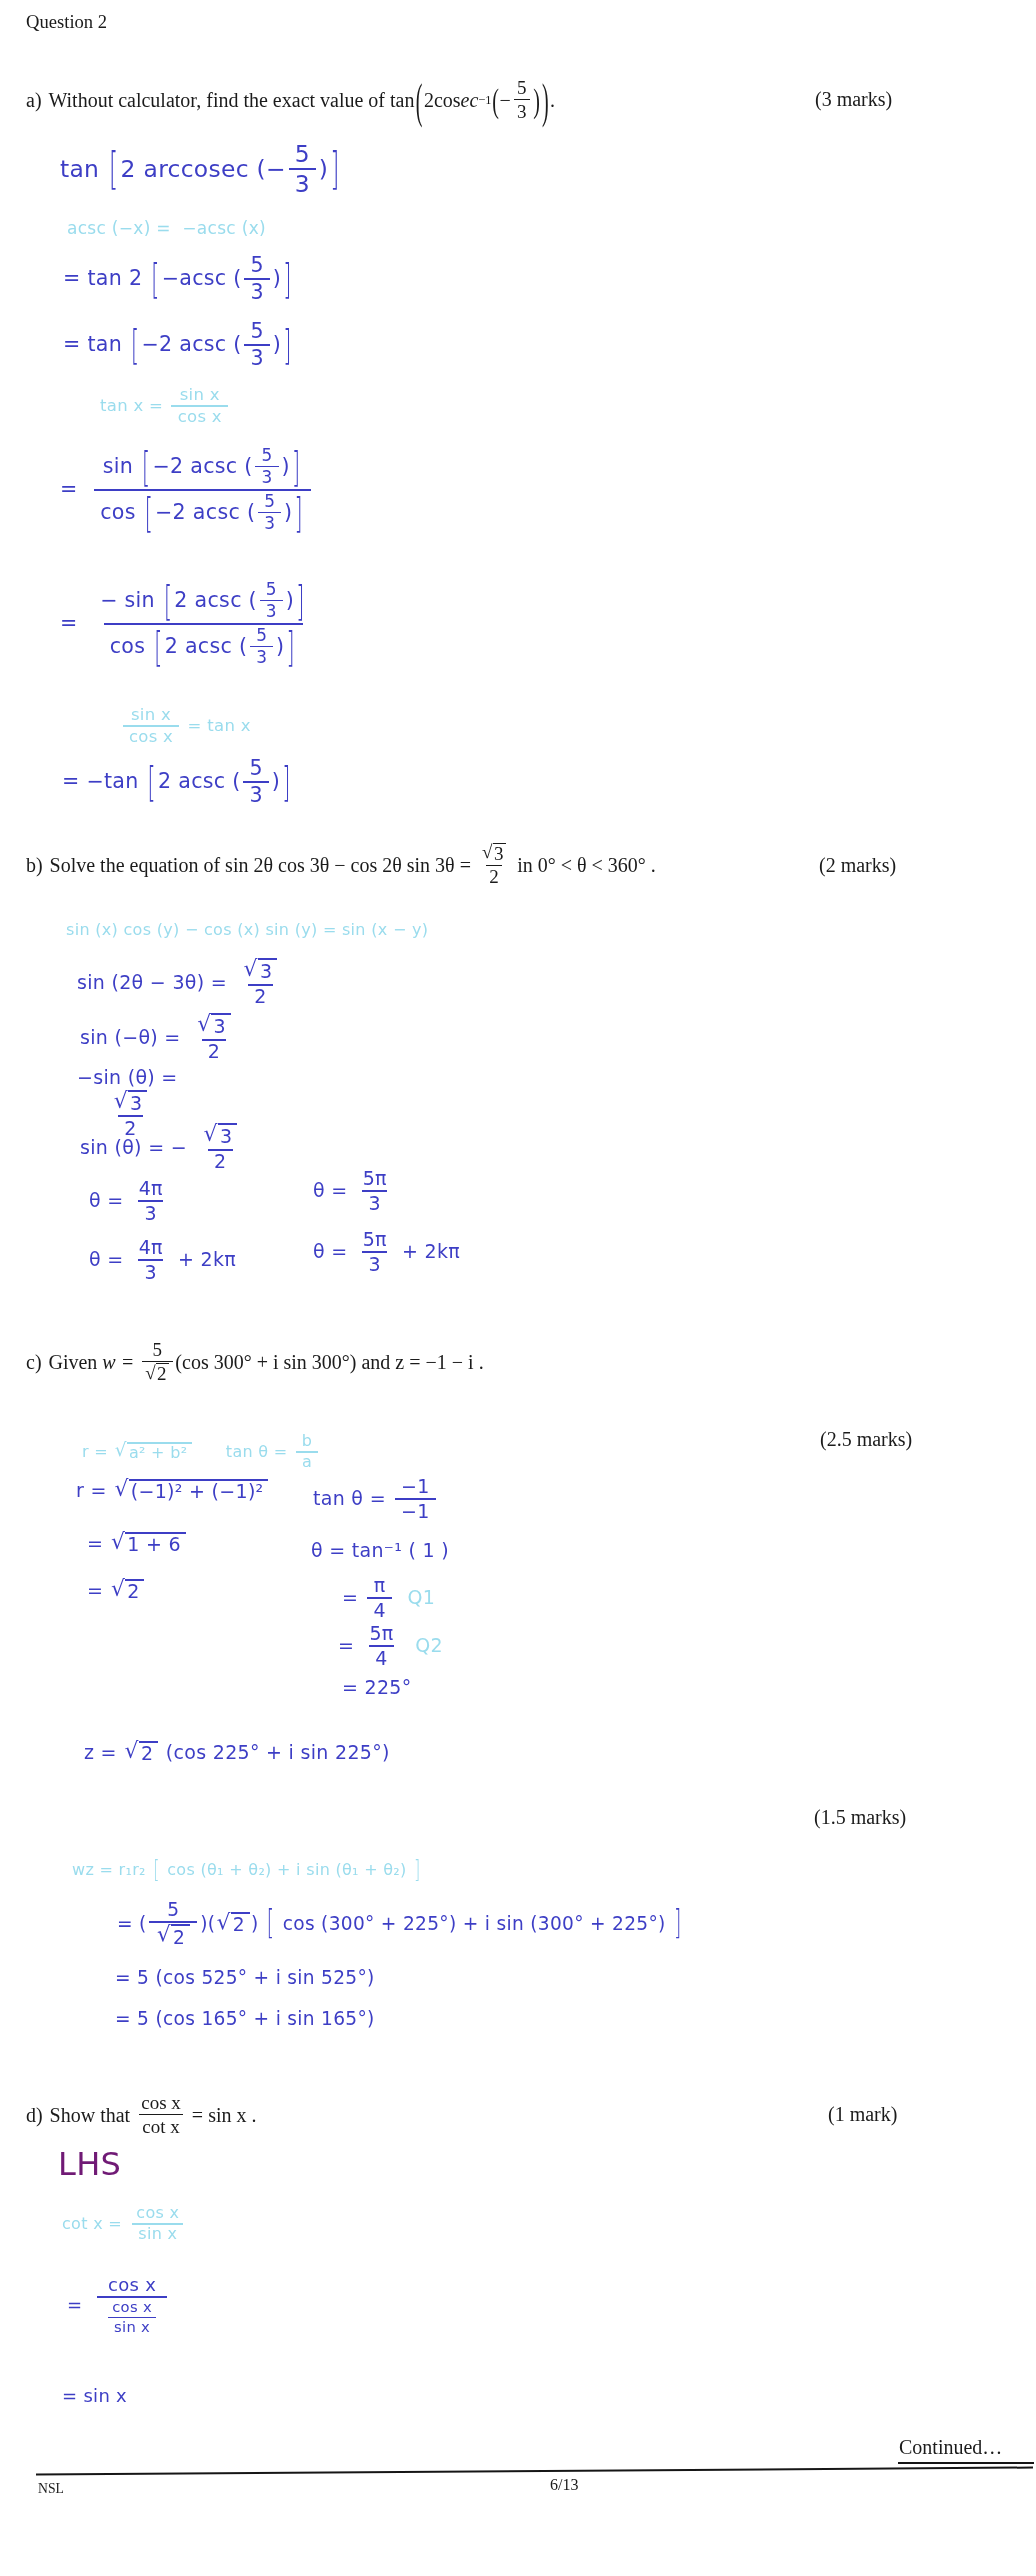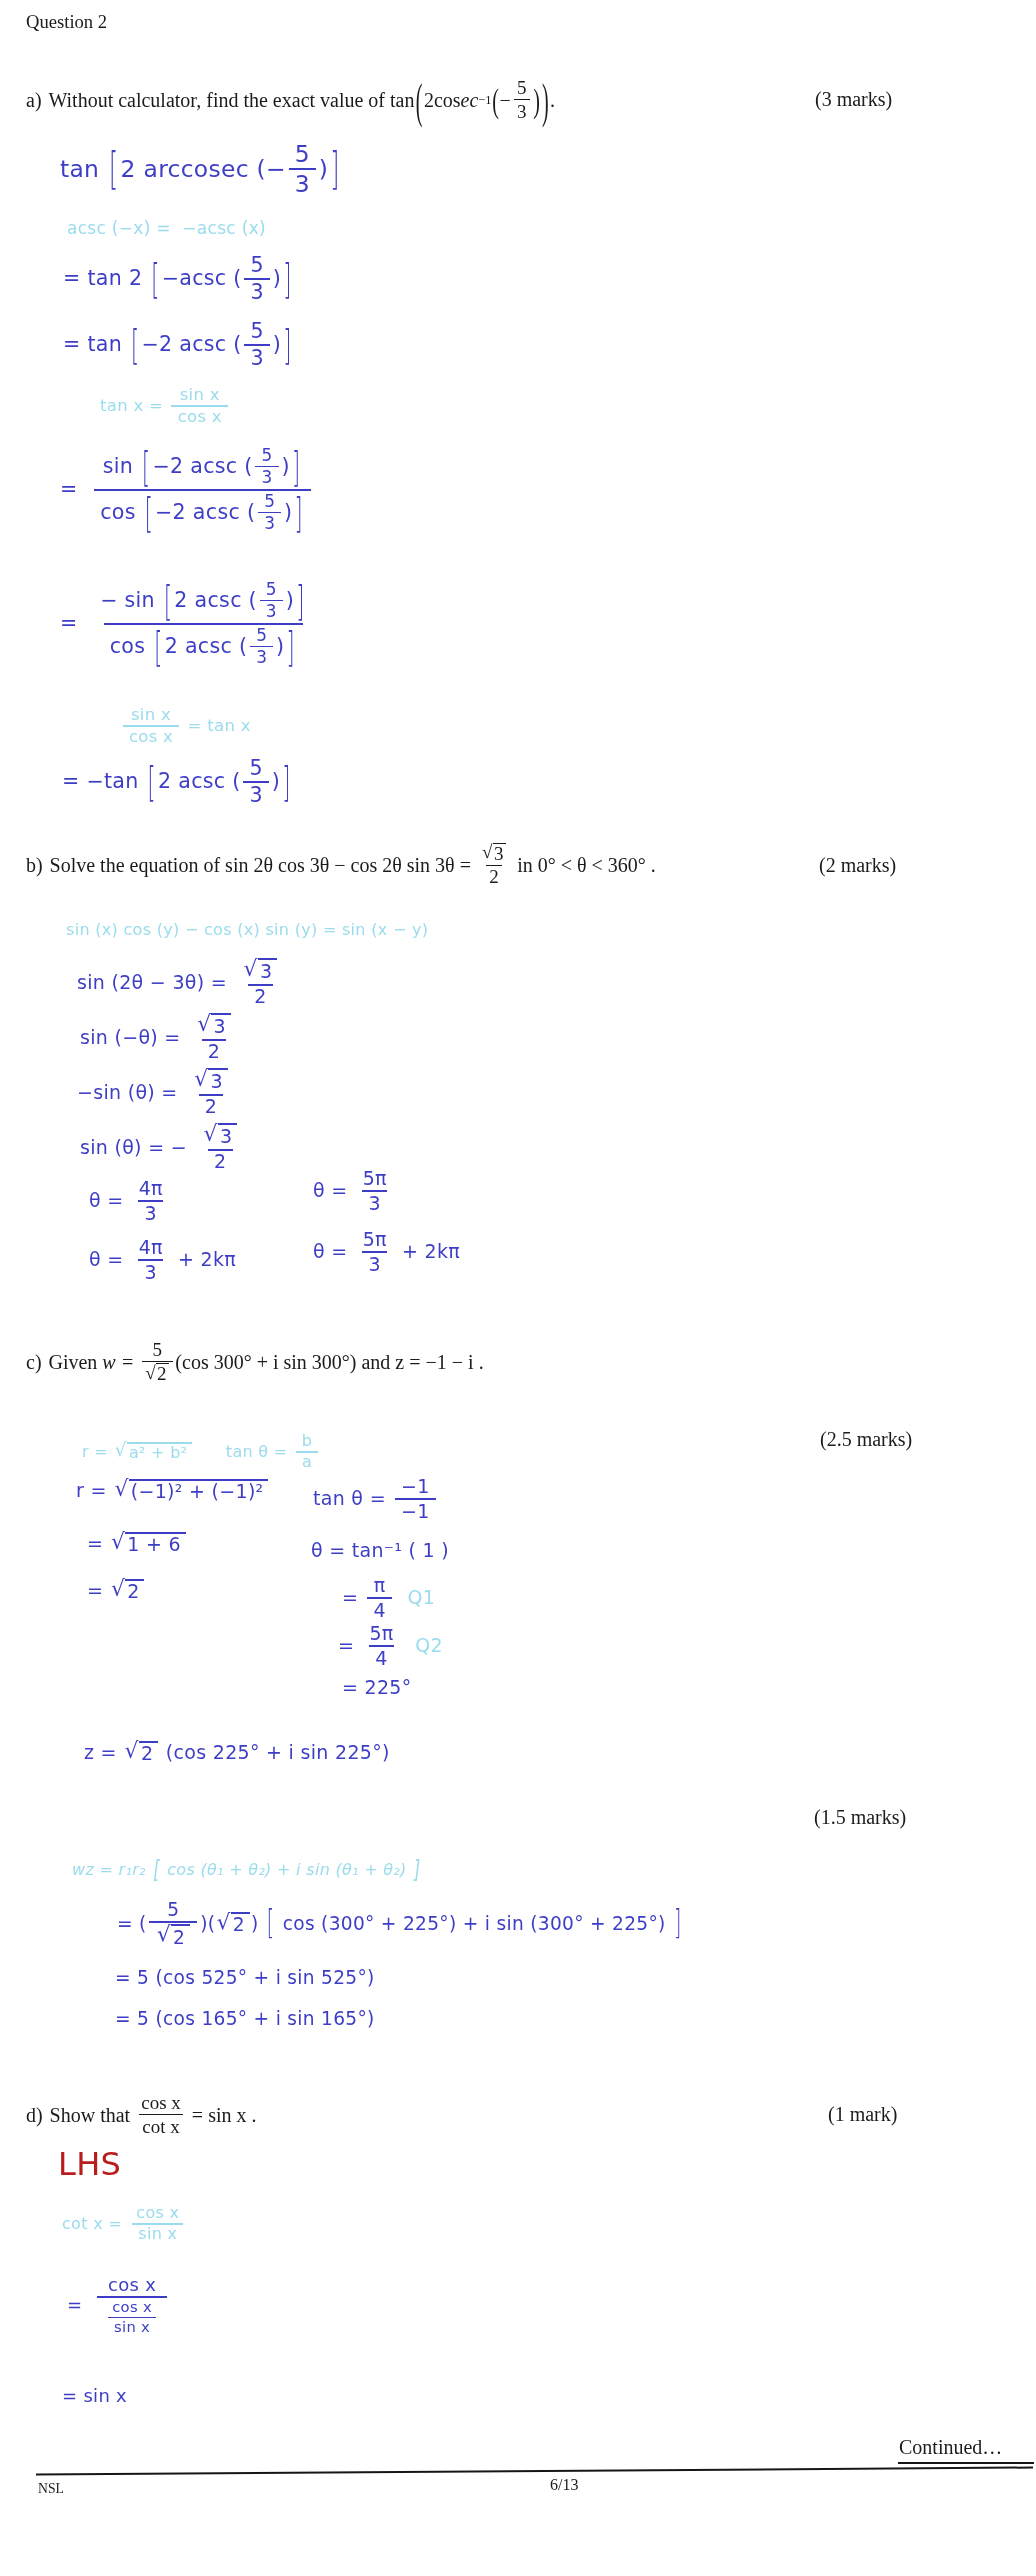--- a/index.html
+++ b/index.html
@@ -121,41 +121,41 @@
       <div class="hw-line" style="left: 63px; top: 253px; font-size: 20.6px; color: rgb(61, 62, 197);"><span class="ht">= tan 2 </span><span class="bb" style="--sy: 2;">[</span><span class="ht">−acsc (</span><span class="frac"><span class="fn">5</span><span class="fd">3</span></span><span class="ht">)</span><span class="bb" style="--sy: 2;">]</span></div>
       <div class="hw-line" style="left: 63px; top: 319px; font-size: 20.6px; color: rgb(61, 62, 197);"><span class="ht">= tan </span><span class="bb" style="--sy: 2;">[</span><span class="ht">−2 acsc (</span><span class="frac"><span class="fn">5</span><span class="fd">3</span></span><span class="ht">)</span><span class="bb" style="--sy: 2;">]</span></div>
       <div class="hw-line" style="left: 100px; top: 385px; font-size: 16.5px; color: rgb(154, 220, 237);"><span class="ht">tan x = </span><span class="frac"><span class="fn">sin x</span><span class="fd">cos x</span></span></div>
       <div class="hw-line" style="left: 60px; top: 445px; font-size: 20.6px; color: rgb(61, 62, 197);"><span class="ht">=  </span><span class="frac"><span class="fn"><span class="ht">sin </span><span class="bb" style="--sy: 2;">[</span><span class="ht">−2 acsc (</span><span class="frac"><span class="fn">5</span><span class="fd">3</span></span><span class="ht">)</span><span class="bb" style="--sy: 2;">]</span></span><span class="fd"><span class="ht">cos </span><span class="bb" style="--sy: 2;">[</span><span class="ht">−2 acsc (</span><span class="frac"><span class="fn">5</span><span class="fd">3</span></span><span class="ht">)</span><span class="bb" style="--sy: 2;">]</span></span></span></div>
       <div class="hw-line" style="left: 60px; top: 579px; font-size: 20.6px; color: rgb(61, 62, 197);"><span class="ht">=  </span><span class="frac"><span class="fn"><span class="ht">− sin </span><span class="bb" style="--sy: 2;">[</span><span class="ht">2 acsc (</span><span class="frac"><span class="fn">5</span><span class="fd">3</span></span><span class="ht">)</span><span class="bb" style="--sy: 2;">]</span></span><span class="fd"><span class="ht">cos </span><span class="bb" style="--sy: 2;">[</span><span class="ht">2 acsc (</span><span class="frac"><span class="fn">5</span><span class="fd">3</span></span><span class="ht">)</span><span class="bb" style="--sy: 2;">]</span></span></span></div>
       <div class="hw-line" style="left: 120px; top: 705px; font-size: 16.5px; color: rgb(154, 220, 237);"><span class="frac"><span class="fn">sin x</span><span class="fd">cos x</span></span><span class="ht"> = tan x</span></div>
       <div class="hw-line" style="left: 62px; top: 756px; font-size: 20.6px; color: rgb(61, 62, 197);"><span class="ht">= −tan </span><span class="bb" style="--sy: 2;">[</span><span class="ht">2 acsc (</span><span class="frac"><span class="fn">5</span><span class="fd">3</span></span><span class="ht">)</span><span class="bb" style="--sy: 2;">]</span></div>
       <div class="hw-line" style="left: 66px; top: 921px; font-size: 16px; color: rgb(154, 220, 237);"><span class="ht">sin (x) cos (y) − cos (x) sin (y) = sin (x − y)</span></div>
       <div class="hw-line" style="left: 77px; top: 957px; font-size: 19px; color: rgb(61, 62, 197);"><span class="ht">sin (2θ − 3θ) = </span><span class="frac"><span class="fn"><span class="sq"><span class="sqsym">√</span><span class="rad">3</span></span></span><span class="fd">2</span></span></div>
       <div class="hw-line" style="left: 80px; top: 1012px; font-size: 19px; color: rgb(61, 62, 197);"><span class="ht">sin (−θ) = </span><span class="frac"><span class="fn"><span class="sq"><span class="sqsym">√</span><span class="rad">3</span></span></span><span class="fd">2</span></span></div>
-      <div class="hw-line" style="left: 77px; top: 1067px; font-size: 19px; color: rgb(61, 62, 197);"><span class="ht">−sin (θ) = </span><span class="frac"><span class="fn"><span class="sq"><span class="sqsym">√</span><span class="rad">3</span></span></span><span class="fd">2</span></span></div>
+      <div class="hw-line" style="left: 77px; top: 1067px; font-size: 19px; color: rgb(61, 62, 197); flex-direction: column;"><span class="ht">−sin (θ) = </span><span class="frac"><span class="fn"><span class="sq"><span class="sqsym">√</span><span class="rad">3</span></span></span><span class="fd">2</span></span></div>
       <div class="hw-line" style="left: 80px; top: 1122px; font-size: 19px; color: rgb(61, 62, 197);"><span class="ht">sin (θ) = − </span><span class="frac"><span class="fn"><span class="sq"><span class="sqsym">√</span><span class="rad">3</span></span></span><span class="fd">2</span></span></div>
       <div class="hw-line" style="left: 89px; top: 1177px; font-size: 19px; color: rgb(61, 62, 197);"><span class="ht">θ = </span><span class="frac"><span class="fn">4π</span><span class="fd">3</span></span></div>
       <div class="hw-line" style="left: 313px; top: 1167px; font-size: 19px; color: rgb(61, 62, 197);"><span class="ht">θ = </span><span class="frac"><span class="fn">5π</span><span class="fd">3</span></span></div>
       <div class="hw-line" style="left: 89px; top: 1236px; font-size: 19px; color: rgb(61, 62, 197);"><span class="ht">θ = </span><span class="frac"><span class="fn">4π</span><span class="fd">3</span></span><span class="ht"> + 2kπ</span></div>
       <div class="hw-line" style="left: 313px; top: 1228px; font-size: 19px; color: rgb(61, 62, 197);"><span class="ht">θ = </span><span class="frac"><span class="fn">5π</span><span class="fd">3</span></span><span class="ht"> + 2kπ</span></div>
       <div class="hw-line" style="left: 82px; top: 1431px; font-size: 16px; color: rgb(154, 220, 237);"><span class="ht">r = </span><span class="sq"><span class="sqsym">√</span><span class="rad">a² + b²</span></span><span class="ht">      tan θ = </span><span class="frac"><span class="fn">b</span><span class="fd">a</span></span></div>
       <div class="hw-line" style="left: 76px; top: 1478px; font-size: 19px; color: rgb(61, 62, 197);"><span class="ht">r = </span><span class="sq"><span class="sqsym">√</span><span class="rad">(−1)² + (−1)²</span></span></div>
       <div class="hw-line" style="left: 313px; top: 1475px; font-size: 19px; color: rgb(61, 62, 197);"><span class="ht">tan θ = </span><span class="frac"><span class="fn">−1</span><span class="fd">−1</span></span></div>
       <div class="hw-line" style="left: 87px; top: 1531px; font-size: 19px; color: rgb(61, 62, 197);"><span class="ht">= </span><span class="sq"><span class="sqsym">√</span><span class="rad">1 + 6</span></span></div>
       <div class="hw-line" style="left: 311px; top: 1540px; font-size: 19px; color: rgb(61, 62, 197); align-items: center;"><span class="ht">θ = tan⁻¹ ( 1 )</span></div>
       <div class="hw-line" style="left: 87px; top: 1578px; font-size: 19px; color: rgb(61, 62, 197);"><span class="ht">= </span><span class="sq"><span class="sqsym">√</span><span class="rad">2</span></span></div>
       <div class="hw-line" style="left: 342px; top: 1574px; font-size: 19px; color: rgb(61, 62, 197);"><span class="ht">= </span><span class="frac"><span class="fn">π</span><span class="fd">4</span></span><span class="ht">  </span><span class="ht" style="color: rgb(154, 220, 237);">Q1</span></div>
       <div class="hw-line" style="left: 338px; top: 1622px; font-size: 19px; color: rgb(61, 62, 197);"><span class="ht">= </span><span class="frac"><span class="fn">5π</span><span class="fd">4</span></span><span class="ht">  </span><span class="ht" style="color: rgb(154, 220, 237);">Q2</span></div>
       <div class="hw-line" style="left: 342px; top: 1677px; font-size: 19px; color: rgb(61, 62, 197);"><span class="ht">= 225°</span></div>
       <div class="hw-line" style="left: 84px; top: 1740px; font-size: 19px; color: rgb(61, 62, 197);"><span class="ht">z = </span><span class="sq"><span class="sqsym">√</span><span class="rad">2</span></span><span class="ht"> (cos 225° + i sin 225°)</span></div>
-      <div class="hw-line" style="left: 72px; top: 1861px; font-size: 16px; color: rgb(154, 220, 237); font-style: italic;"><span class="ht">wz = r₁r₂ </span><span class="bb" style="--sy: 1.5;">[</span><span class="ht"> cos (θ₁ + θ₂) + i sin (θ₁ + θ₂) </span><span class="bb" style="--sy: 1.5;">]</span></div>
+      <div class="hw-line" style="left: 72px; top: 1861px; font-size: 16px; color: rgb(154, 220, 237);"><span class="ht">wz = r₁r₂ </span><span class="bb" style="--sy: 1.5;">[</span><span class="ht"> cos (θ₁ + θ₂) + i sin (θ₁ + θ₂) </span><span class="bb" style="--sy: 1.5;">]</span></div>
       <div class="hw-line" style="left: 117px; top: 1898px; font-size: 18.6px; color: rgb(61, 62, 197);"><span class="ht">= (</span><span class="frac"><span class="fn">5</span><span class="fd"><span class="sq"><span class="sqsym">√</span><span class="rad">2</span></span></span></span><span class="ht">)(</span><span class="sq"><span class="sqsym">√</span><span class="rad">2</span></span><span class="ht">) </span><span class="bb" style="--sy: 1.8;">[</span><span class="ht"> cos (300° + 225°) + i sin (300° + 225°) </span><span class="bb" style="--sy: 1.8;">]</span></div>
       <div class="hw-line" style="left: 115px; top: 1967px; font-size: 18.6px; color: rgb(61, 62, 197);"><span class="ht">= 5 (cos 525° + i sin 525°)</span></div>
       <div class="hw-line" style="left: 115px; top: 2008px; font-size: 18.6px; color: rgb(61, 62, 197);"><span class="ht">= 5 (cos 165° + i sin 165°)</span></div>
-      <div class="hw-line" style="left: 58px; top: 2146px; font-size: 32px; color: #b91c1c;"><span class="ht">LHS</span></div>
+      <div class="hw-line" style="left: 58px; top: 2146px; font-size: 32px; color: #701a75;"><span class="ht">LHS</span></div>
       <div class="hw-line" style="left: 62px; top: 2203px; font-size: 16px; color: rgb(154, 220, 237);"><span class="ht">cot x = </span><span class="frac"><span class="fn">cos x</span><span class="fd">sin x</span></span></div>
       <div class="hw-line" style="left: 67px; top: 2274px; font-size: 18px; color: rgb(61, 62, 197);"><span class="ht">=  </span><span class="frac"><span class="fn"><span class="ht">cos x</span></span><span class="fd"><span class="frac"><span class="fn">cos x</span><span class="fd">sin x</span></span></span></span></div>
       <div class="hw-line" style="left: 62px; top: 2386px; font-size: 18px; color: rgb(61, 62, 197);"><span class="ht">= sin x</span></div>
     </div>
 
   <span class="foot-text" style="left:899px;top:2436px;font-size:20px;">Continued…</span>
   <div class="rule" style="left:898px;top:2462px;width:136px;height:2.1px;"></div>
   <div class="rule" style="left:36px;top:2470px;width:997px;height:2.1px;transform:rotate(-0.4deg);"></div>
   <span class="foot-text" style="left:38px;top:2481px;font-size:13.7px;">NSL</span>
   <span class="foot-text" style="left:550px;top:2476px;font-size:16px;">6/13</span>

